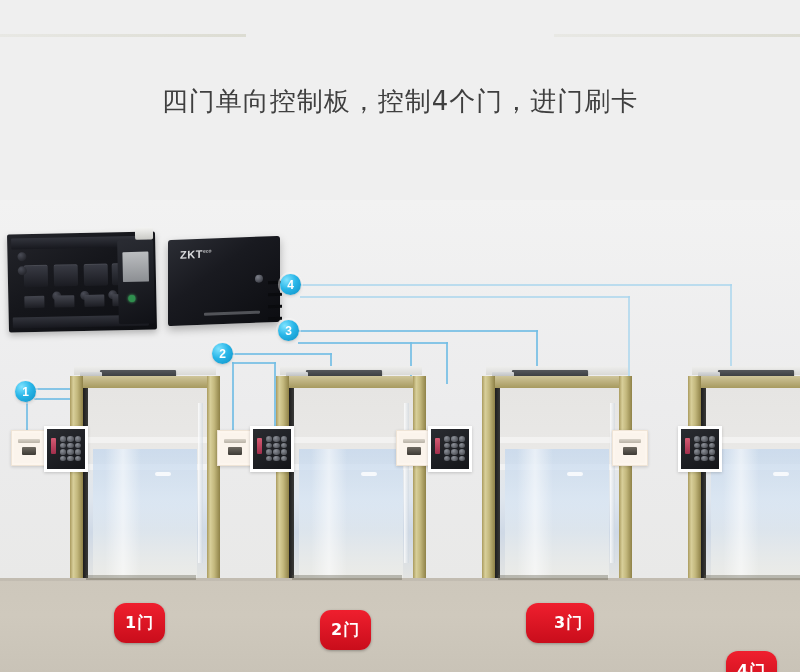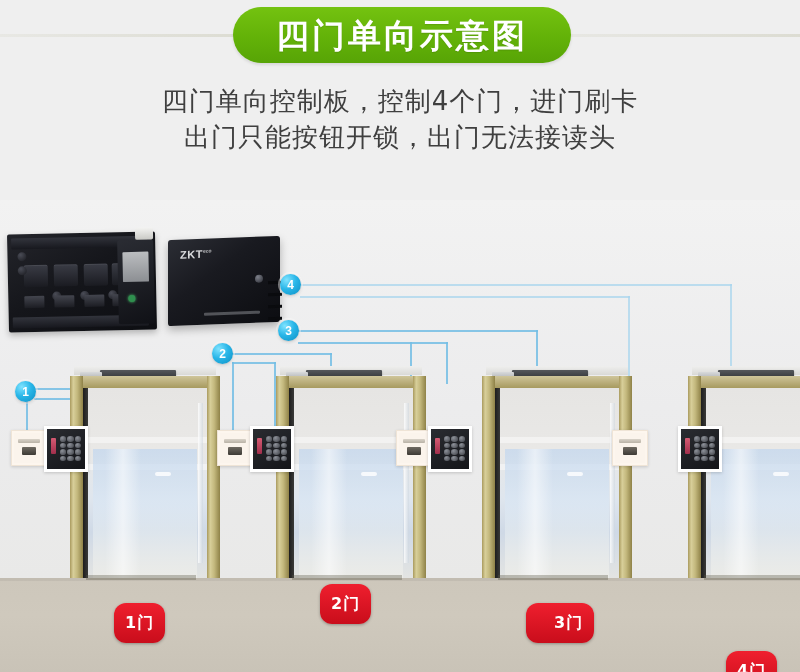--- a/index.html
+++ b/index.html
@@ -160,27 +160,23 @@
   .wm.url{left:176px;top:336px;font-size:44px;letter-spacing:2px;
       font-family:"Liberation Sans",sans-serif;}
 </style>
 </head>
 <body>
 
 <div id="stage">
 
   <div class="hdr-line left"></div>
   <div class="hdr-line right"></div>
-  <div class="title-pill">
-    <span class="t">四门单向示意图</span>
-  </div>
 
   <div class="subtitle">
     <span class="ln">四门单向控制板，控制4个门，进门刷卡</span>
-    <span class="ln">出门只能按钮开锁，出门无法接读头</span>
   </div>
 
   <div class="scene">
     <div class="wall"></div>
     <div class="floor"></div>
 
     <div class="pcb">
       <div class="rail top"></div>
       <div class="rail bot"></div>
       <div class="relay" style="left:16px"></div>
@@ -320,21 +316,21 @@
             <i></i>
             <i></i>
             <i></i>
             <i></i>
             <i></i>
             <i></i>
             <i></i>
           </div>
       </div>
     </div>
-    <div class="badge" style="left:320px;top:384px;">2门</div>
+    <div class="badge" style="left:320px;top:410px;border-radius:11px;">2门</div>
 
     <div class="door" style="left:482px;">
       <div class="lintel"></div>
         <div class="maglock"></div>
       <div class="head"></div>
       <div class="jamb l"></div>
         <div class="jamb r"></div>
       <div class="opening">
         <div class="band b1"></div>
           <div class="band b2"></div>

